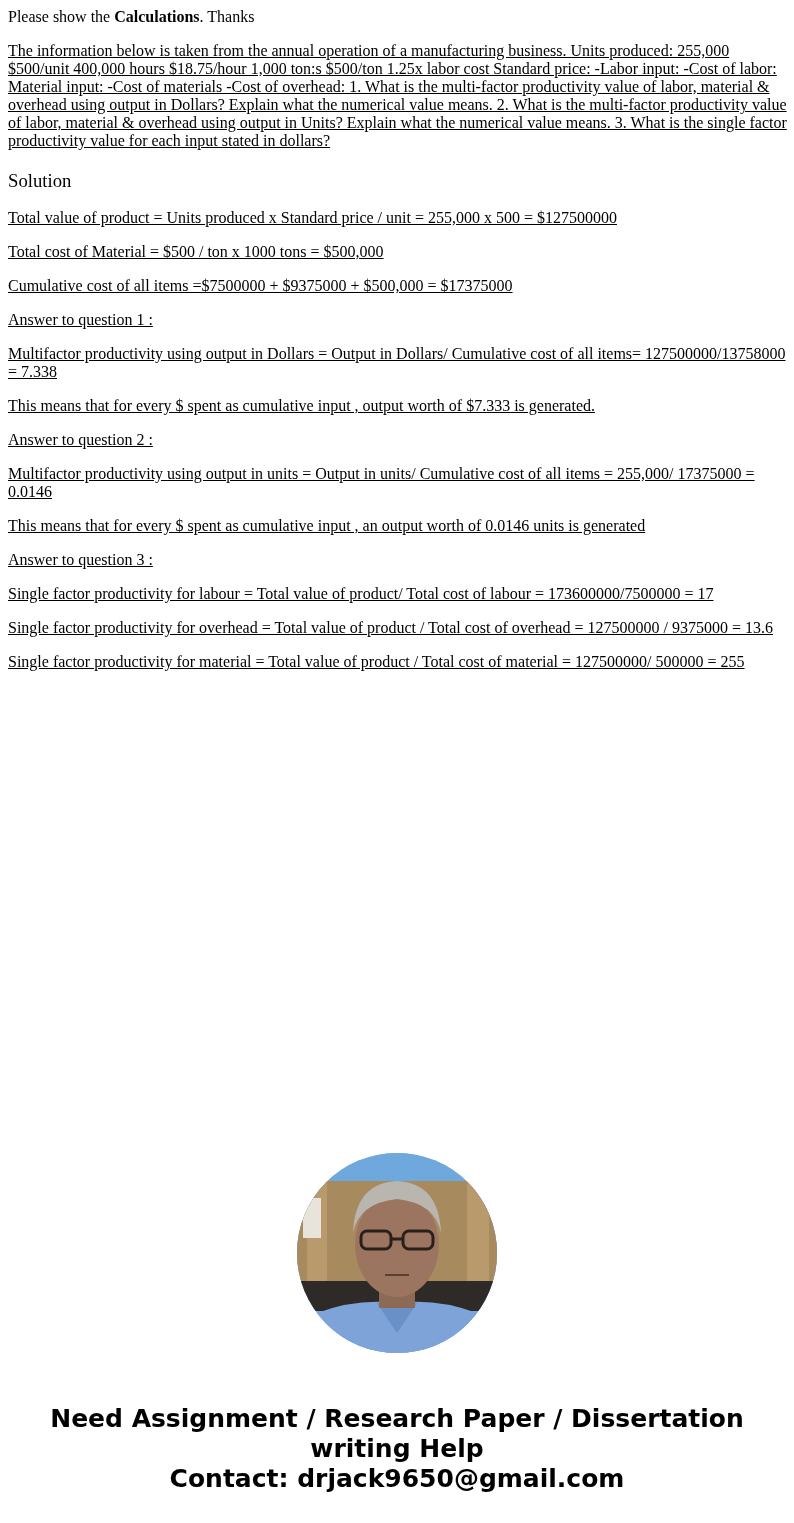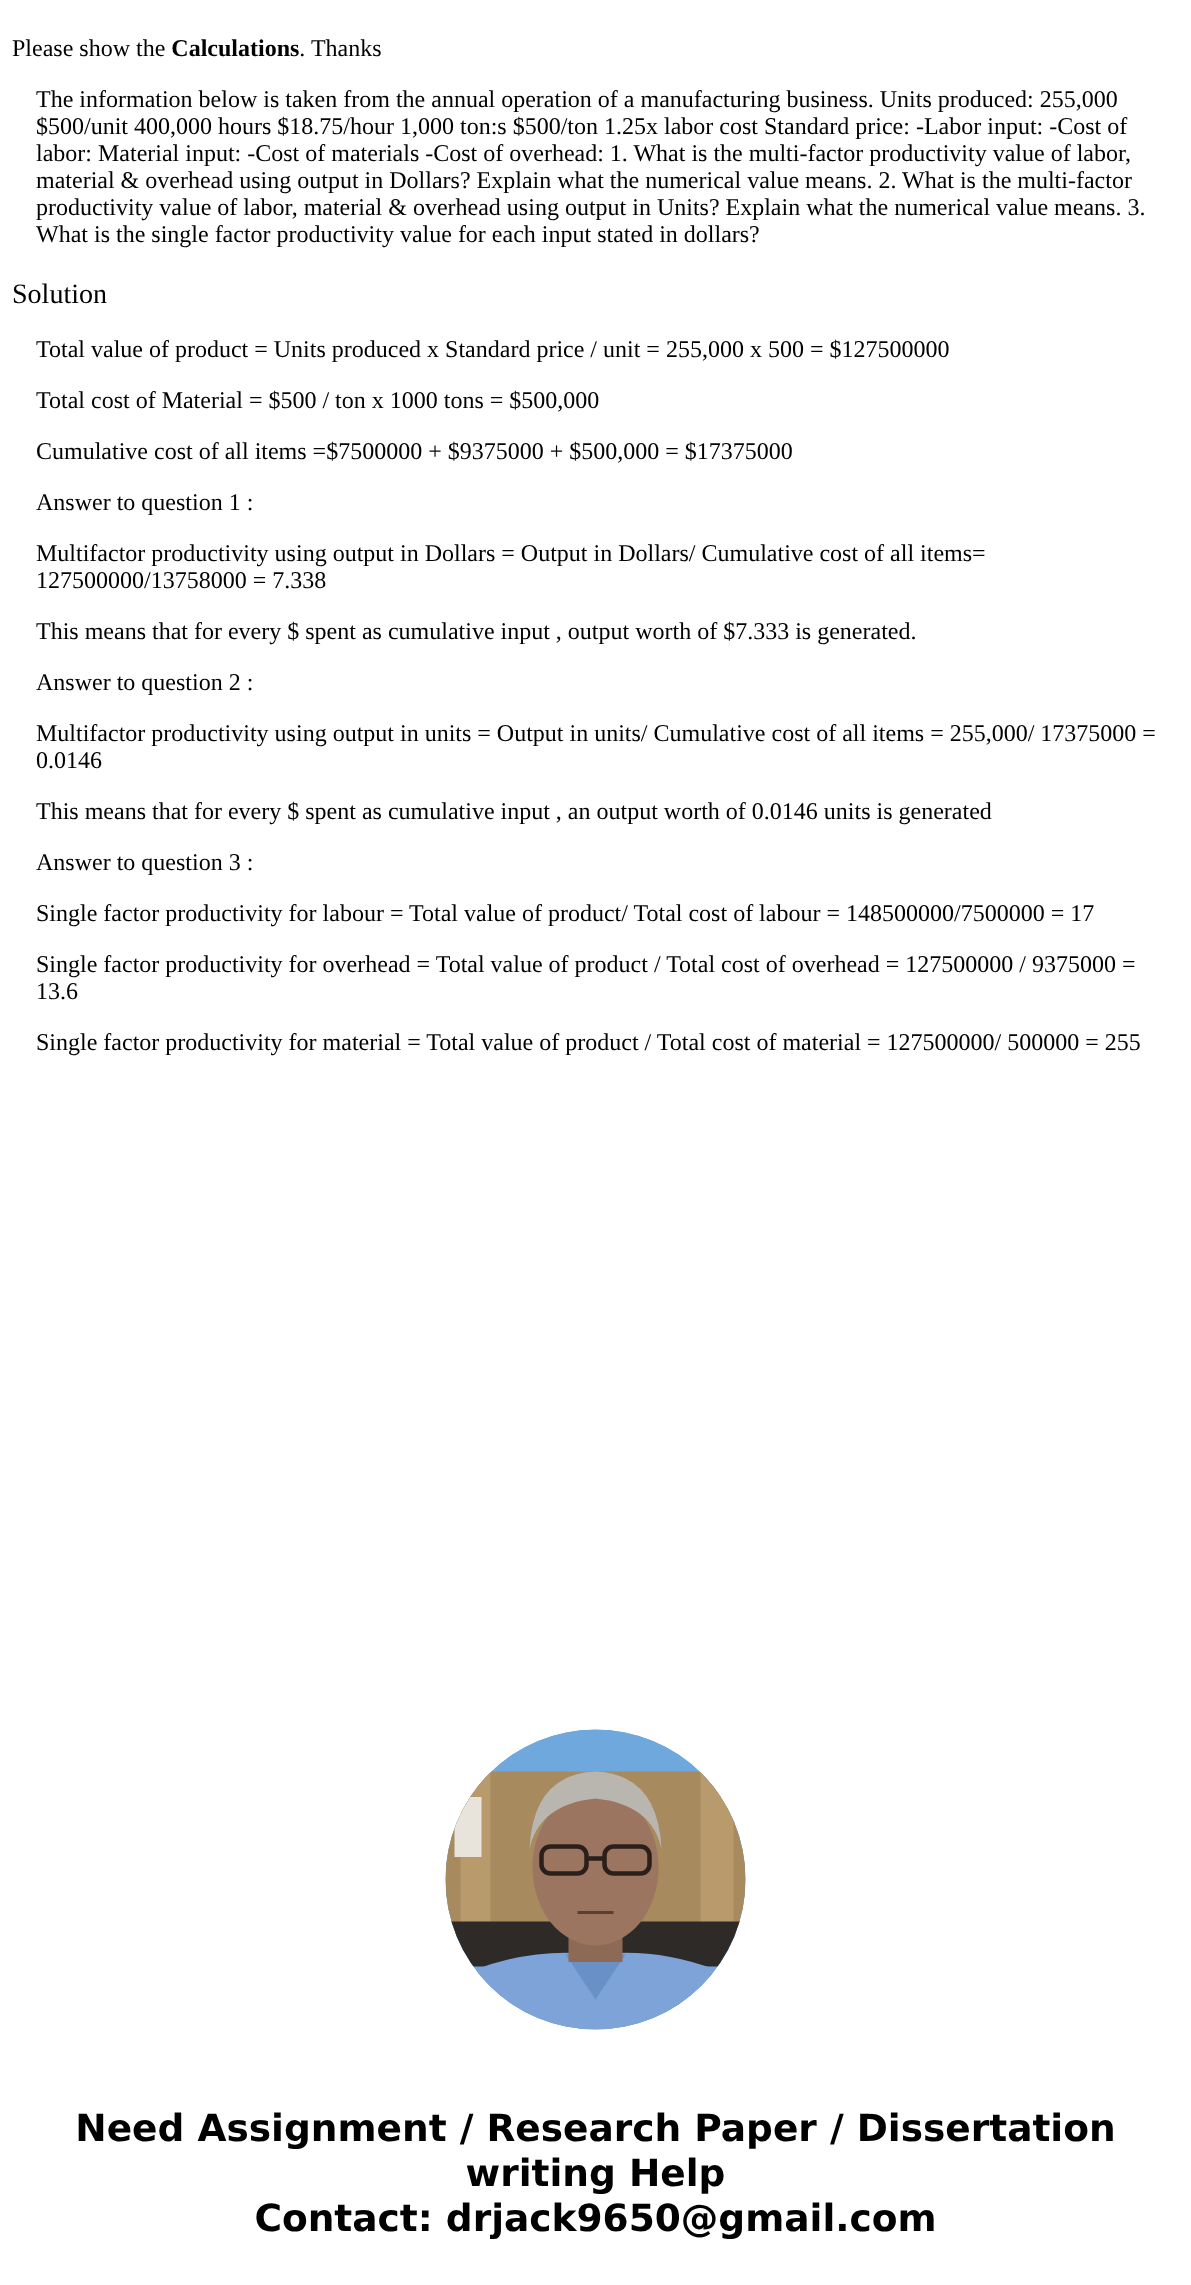--- a/index.html
+++ b/index.html
@@ -20,30 +20,31 @@
     .content {
       position: absolute;
       left: 8px;
       top: 0;
       width: 780px;
     }
     p {
       margin: 8px 0 16px 0;
     }
     p.first {
-      margin-top: 24px;
+      margin-top: 8px;
     }
     h3.solution {
       font-size: 18.7px;
       font-weight: normal;
       margin: 20px 0 17px 0;
       line-height: 22px;
     }
     .calc-p {
-      margin: 0 0 16px 16px;
+      margin: 0 0 16px 0;
+      text-decoration: underline;
     }
     .avatar {
       position: absolute;
       left: 297px;
       top: 1153px;
       width: 200px;
       height: 200px;
       border-radius: 50%;
       overflow: hidden;
       background: #6fa8dc;
@@ -80,21 +81,21 @@
   <p class="calc-p">Total value of product = Units produced x Standard price / unit = 255,000 x 500 = $127500000</p>
   <p class="calc-p">Total cost of Material = $500 / ton x 1000 tons = $500,000</p>
   <p class="calc-p">Cumulative cost of all items =$7500000 + $9375000 + $500,000 = $17375000</p>
   <p class="calc-p">Answer to question 1 :</p>
   <p class="calc-p">Multifactor productivity using output in Dollars = Output in Dollars/ Cumulative cost of all items= 127500000/13758000 = 7.338</p>
   <p class="calc-p">This means that for every $ spent as cumulative input , output worth of $7.333 is generated.</p>
   <p class="calc-p">Answer to question 2 :</p>
   <p class="calc-p">Multifactor productivity using output in units = Output in units/ Cumulative cost of all items = 255,000/ 17375000 = 0.0146</p>
   <p class="calc-p">This means that for every $ spent as cumulative input , an output worth of 0.0146 units is generated</p>
   <p class="calc-p">Answer to question 3 :</p>
-  <p class="calc-p">Single factor productivity for labour = Total value of product/ Total cost of labour = 148500000/7500000 = 17</p>
+  <p class="calc-p">Single factor productivity for labour = Total value of product/ Total cost of labour = 173600000/7500000 = 17</p>
   <p class="calc-p">Single factor productivity for overhead = Total value of product / Total cost of overhead = 127500000 / 9375000 = 13.6</p>
   <p class="calc-p">Single factor productivity for material = Total value of product / Total cost of material = 127500000/ 500000 = 255</p>
 </div>
 
 <div class="avatar">
   <svg width="200" height="200" viewBox="0 0 200 200">
 
     <rect x="0" y="0" width="200" height="200" fill="#6fa8dc"></rect>
 
     <rect x="0" y="28" width="200" height="110" fill="#a88a5f"></rect>

